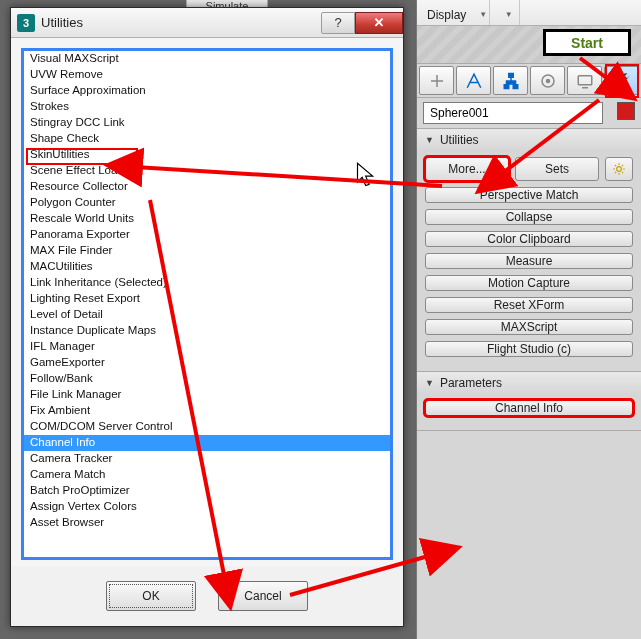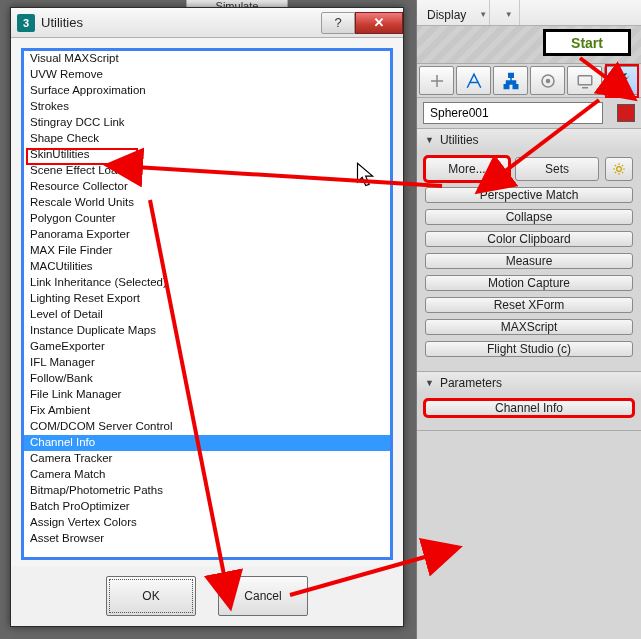--- a/index.html
+++ b/index.html
@@ -73,21 +73,21 @@
     color:#555;
   }
   .tab-btn svg { width:18px; height:18px; }
   .tab-btn.active { background:linear-gradient(#cfe8ff,#a8d2ff); }
   .tab-highlight {
     position:absolute; right:2px; top:0px; width:34px; height:34px;
     border:2px solid #ef0000; pointer-events:none;
   }
 
   .name-row {
-    display:flex; align-items:center; padding:4px 6px; gap:14px;
+    display:flex; padding:4px 6px; gap:14px;
     border-bottom:1px solid #aaa;
   }
   .name-field {
     flex:1; height:22px;
     background:#fff; border:1px solid #7a7a7a;
     padding:2px 6px; font-size:12px;
   }
   .color-swatch {
     width:18px; height:18px; background:#d01b1b;
     border:1px solid #555;
@@ -184,21 +184,21 @@
     position:absolute; left:330px; top:110px;
     width:28px; height:28px; pointer-events:none;
   }
 
   .dialog-buttons {
     height:60px; display:flex; justify-content:center; gap:22px;
     align-items:center;
     background:#f1f1f1;
   }
   .dlg-btn {
-    width:90px; height:40px;
+    width:90px; height:30px;
     background:linear-gradient(#fafafa,#dedede);
     border:1px solid #6e6e6e;
     font-size:12px; color:#222;
     border-radius:2px;
     display:flex;align-items:center;justify-content:center;
   }
   .dlg-btn.focus { outline:1px dotted #555; outline-offset:-4px; }
 
   
   svg.arrows {
@@ -321,21 +321,21 @@
       <span>Parameters</span>
     </div>
     <div class="rollout-body">
       <div class="max-btn hl-red" style="height:30px">
         <span>Channel Info</span>
       </div>
     </div>
   </div>
 </div>
 
-<div style="position:absolute;left:186px;top:0;width:102px;height:10px;background:#e8e8e8;border:1px solid #b0b0b0;border-top:0;font-size:11px;color:#333;text-align:center;overflow:hidden"><span>Simulate</span></div>
+<div style="position:absolute;left:186px;top:0;width:82px;height:10px;background:#e8e8e8;border:1px solid #b0b0b0;border-top:0;font-size:11px;color:#333;text-align:center;overflow:hidden"><span>Simulate</span></div>
 
 <div class="dialog">
   <div class="titlebar">
     <span class="logo">3</span>
     <span>Utilities</span>
     <span class="spacer"></span>
     <div class="win-btn help">
       <span>?</span>
     </div>
     <div class="win-btn close">
@@ -346,39 +346,38 @@
   <div class="listbox" id="listbox">
     <div class="list-item">Visual MAXScript</div>
       <div class="list-item">UVW Remove</div>
       <div class="list-item">Surface Approximation</div>
       <div class="list-item">Strokes</div>
       <div class="list-item">Stingray DCC Link</div>
       <div class="list-item">Shape Check</div>
       <div class="list-item">SkinUtilities</div>
       <div class="list-item">Scene Effect Loader</div>
       <div class="list-item">Resource Collector</div>
+      <div class="list-item">Polygon Counter</div>
       <div class="list-item">Rescale World Units</div>
-      <div class="list-item">Polygon Counter</div>
       <div class="list-item">Panorama Exporter</div>
       <div class="list-item">MAX File Finder</div>
       <div class="list-item">MACUtilities</div>
       <div class="list-item">Link Inheritance (Selected)</div>
       <div class="list-item">Lighting Reset Export</div>
       <div class="list-item">Level of Detail</div>
       <div class="list-item">Instance Duplicate Maps</div>
+      <div class="list-item">IFL Manager</div>
       <div class="list-item">GameExporter</div>
-      <div class="list-item">IFL Manager</div>
       <div class="list-item">Follow/Bank</div>
       <div class="list-item">File Link Manager</div>
       <div class="list-item">Fix Ambient</div>
       <div class="list-item">COM/DCOM Server Control</div>
       <div class="list-item selected">Channel Info</div>
       <div class="list-item">Camera Tracker</div>
       <div class="list-item">Camera Match</div>
-      <div class="list-item">Bitmap/Photometric Paths</div>
       <div class="list-item">Batch ProOptimizer</div>
       <div class="list-item">Assign Vertex Colors</div>
       <div class="list-item">Asset Browser</div>
 
   <div class="channel-hl"></div>
       <svg class="cursor" viewBox="0 0 24 24">
       <path fill="#fff" stroke="#000" stroke-width="1" d="M3 2 L3 18 L7 14 L10 21 L13 20 L10 13 L16 13 Z"></path>
     </svg>
     </div>
 

